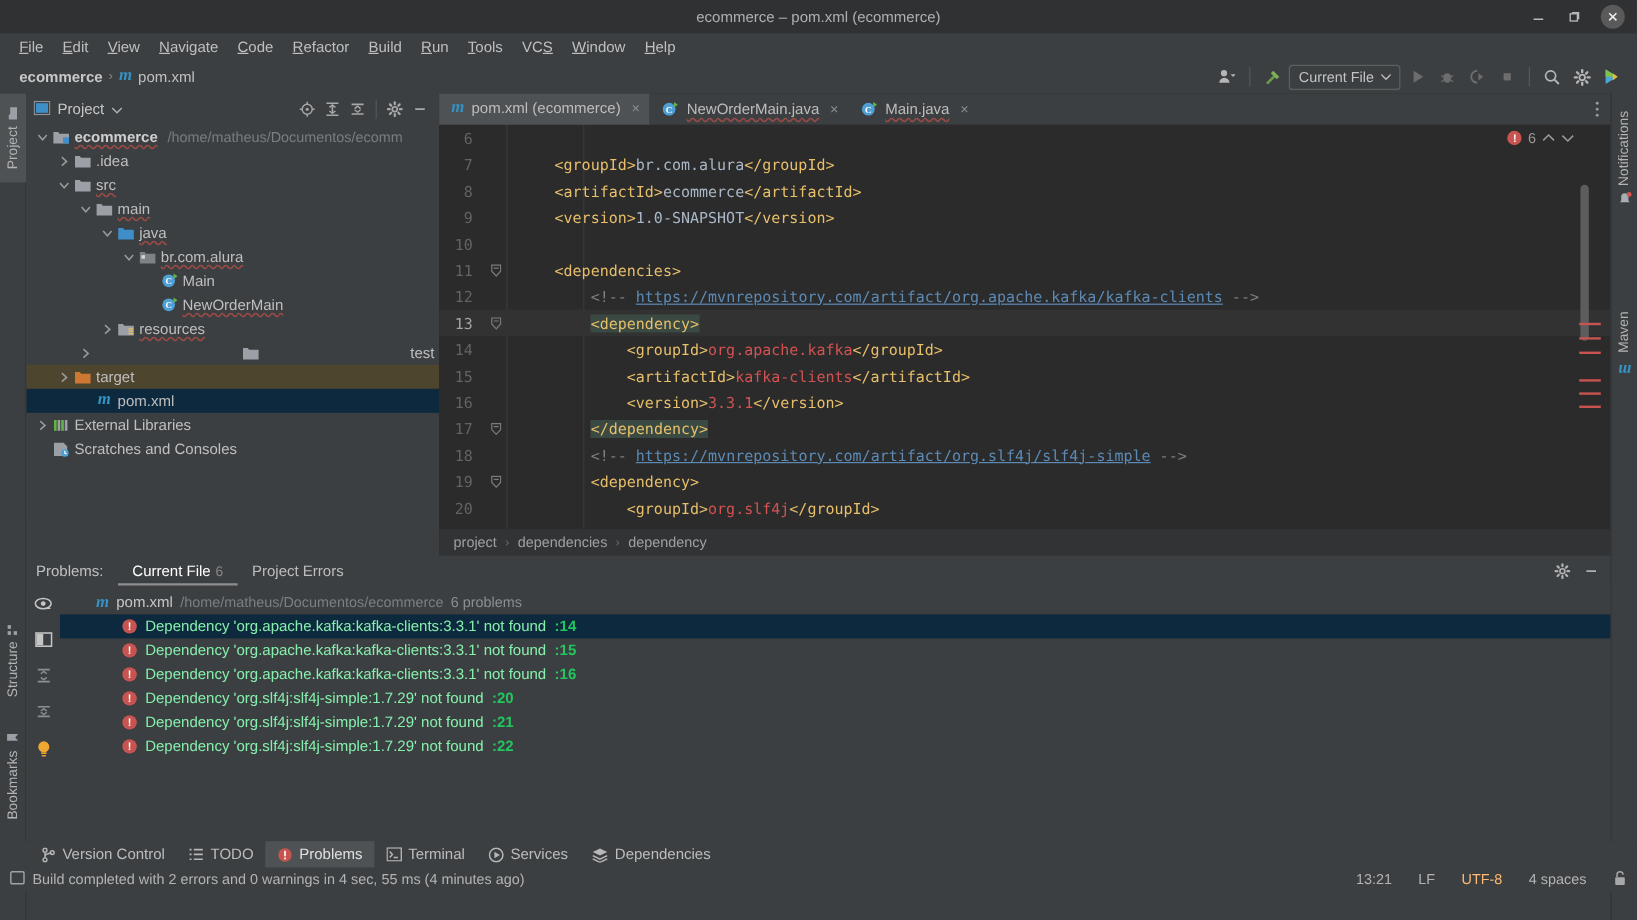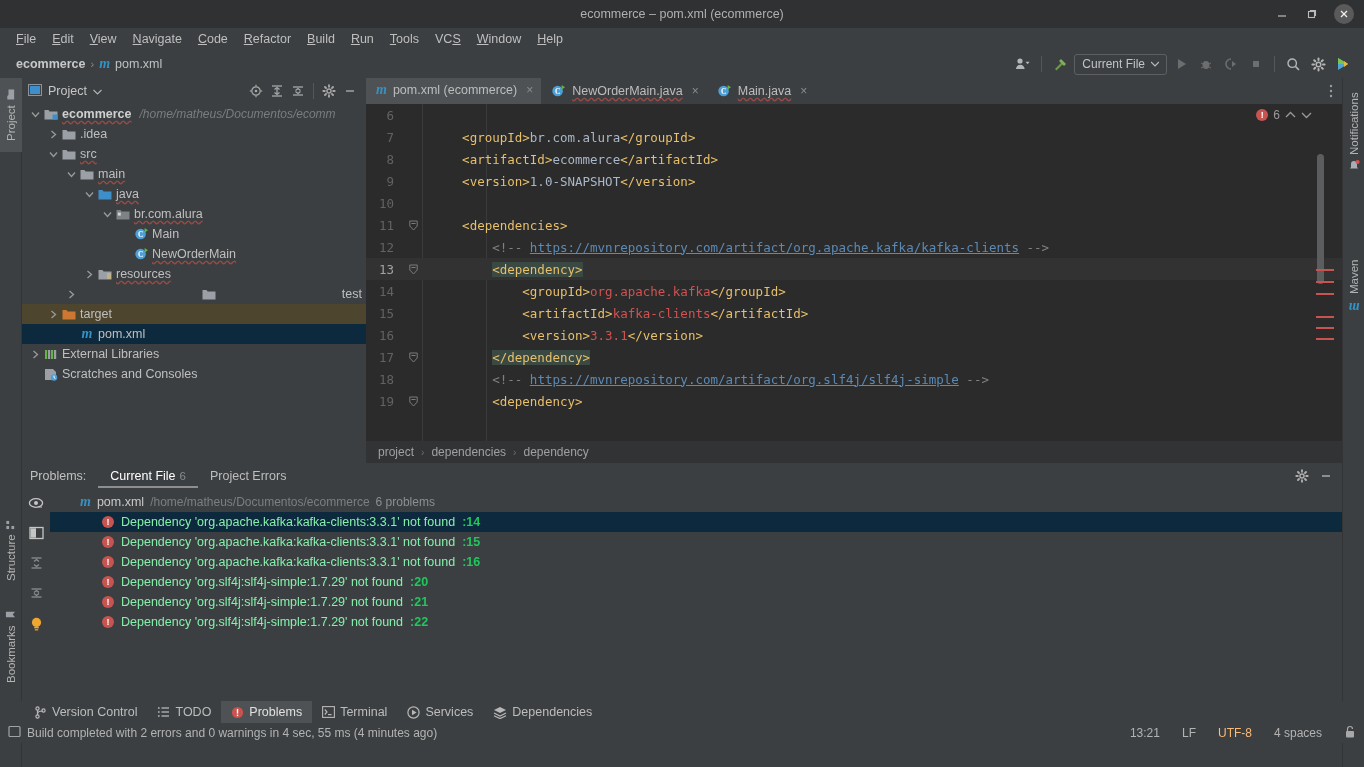--- a/index.html
+++ b/index.html
@@ -75,21 +75,21 @@
   .proj-tools { margin-left: auto; display: flex; align-items: center; gap: 1px; }
   .ptool { width: 20px; height: 20px; display: flex; align-items: center; justify-content: center; color: #a8a8a8; }
   .tree { position: absolute; left: 0; top: 26px; width: 344px; height: 333px; background: #3c3f41; overflow: hidden; font-size: 12.5px; }
   .trow { display: flex; align-items: center; height: 20px; padding-right: 4px; white-space: nowrap; }
   .trow.sel { background: #0d293e; }
   .trow.tgt { background: #4e452f; }
   .arrow { width: 14px; display: flex; align-items: center; justify-content: center; color: #999; font-size: 9px; flex: 0 0 14px; }
   .ticon { width: 18px; display: flex; align-items: center; justify-content: center; flex: 0 0 18px; }
   .tlabel { color: #bfbfbf; margin-left: 2px; }
   .tlabel.b { font-weight: bold; color: #cfcfcf; }
-  .tpath { color: #7a7d80; margin-left: 8px; font-size: 12px; font-style: italic; }
+  .tpath { color: #7a7d80; margin-left: 8px; font-size: 12px; }
   .wavy { text-decoration: underline wavy #9b4a45; text-underline-offset: 2px; }
   .proj-hscroll { position: absolute; left: 60px; top: 444px; width: 176px; height: 5px; background: #6a6d70; border-radius: 3px; }
 
   
   .editor { position: absolute; left: 366px; top: 78px; width: 976px; height: 385px; background: #2b2b2b; }
   .tabstrip { height: 26px; background: #3c3f41; display: flex; align-items: stretch; position: relative; }
   .etab { display: flex; align-items: center; gap: 6px; padding: 0 8px 0 10px; font-size: 12.5px; color: #bdbdbd; }
   .etab.active { background: #4e5254; border-bottom: 2px solid #4e5254; }
   .etab .x { color: #8c8c8c; font-size: 12px; margin-left: 3px; }
   .tabs-more { margin-left: auto; width: 22px; display: flex; align-items: center; justify-content: center; color: #9a9a9a; letter-spacing: 1px; }
@@ -633,20 +633,21 @@
           <div class="cline"><span class="gut">16</span><span class="fold"></span><span class="ctext"><span class="txt">            </span><span class="tag">&lt;version&gt;</span><span class="redv">3.3.1</span><span class="tag">&lt;/version&gt;</span></span></div>
           <div class="cline"><span class="gut">17</span><span class="fold"><svg width="9" height="11" viewBox="0 0 9 11">
                 <path d="M0.8 1 H8.2 V6 L4.5 10 L0.8 6 Z" fill="none" stroke="#7b7b7b" stroke-width="1"></path>
                 <line x1="2.4" y1="3.5" x2="6.6" y2="3.5" stroke="#7b7b7b" stroke-width="1"></line>
               </svg></span><span class="ctext"><span class="txt">        </span><span class="tag hl">&lt;/dependency&gt;</span></span></div>
           <div class="cline"><span class="gut">18</span><span class="fold"></span><span class="ctext"><span class="txt">        </span><span class="cmt">&lt;!-- </span><span class="lnk">https://mvnrepository.com/artifact/org.slf4j/slf4j-simple</span><span class="cmt"> --&gt;</span></span></div>
           <div class="cline"><span class="gut">19</span><span class="fold"><svg width="9" height="11" viewBox="0 0 9 11">
                 <path d="M0.8 1 H8.2 V6 L4.5 10 L0.8 6 Z" fill="none" stroke="#7b7b7b" stroke-width="1"></path>
                 <line x1="2.4" y1="3.5" x2="6.6" y2="3.5" stroke="#7b7b7b" stroke-width="1"></line>
               </svg></span><span class="ctext"><span class="txt">        </span><span class="tag">&lt;dependency&gt;</span></span></div>
+          <div class="cline"><span class="gut">20</span><span class="fold"></span><span class="ctext"><span class="txt">            </span><span class="tag">&lt;groupId&gt;</span><span class="redv">org.slf4j</span><span class="tag">&lt;/groupId&gt;</span></span></div>
         </div>
       <div class="inspect-widget">
         <span class="err-dot">!</span>
         <span>6</span>
         <span>
           <svg width="11" height="8" viewBox="0 0 11 8">
               <path d="M1 6 L5.5 1.5 L10 6" fill="none" stroke="#9a9a9a" stroke-width="1.3"></path>
             </svg>
         </span>
         <span>

